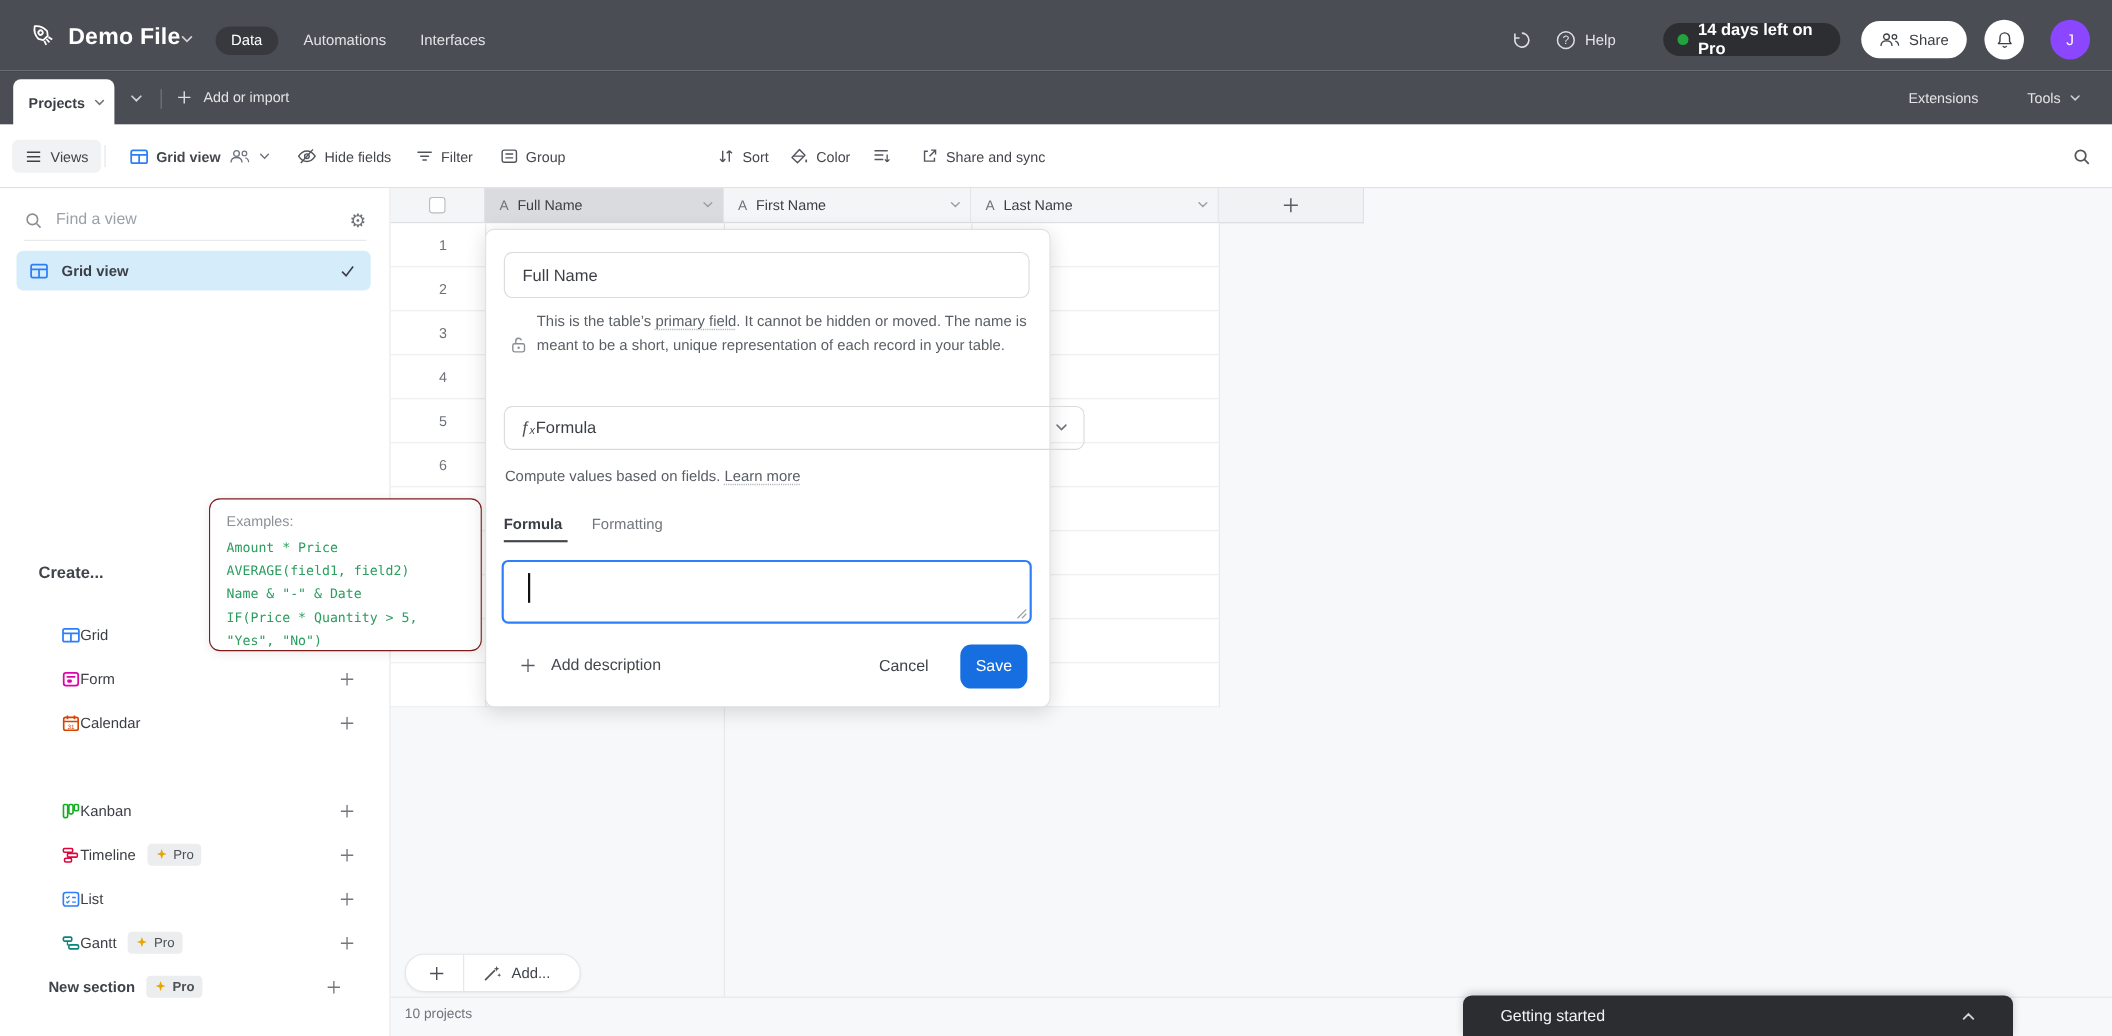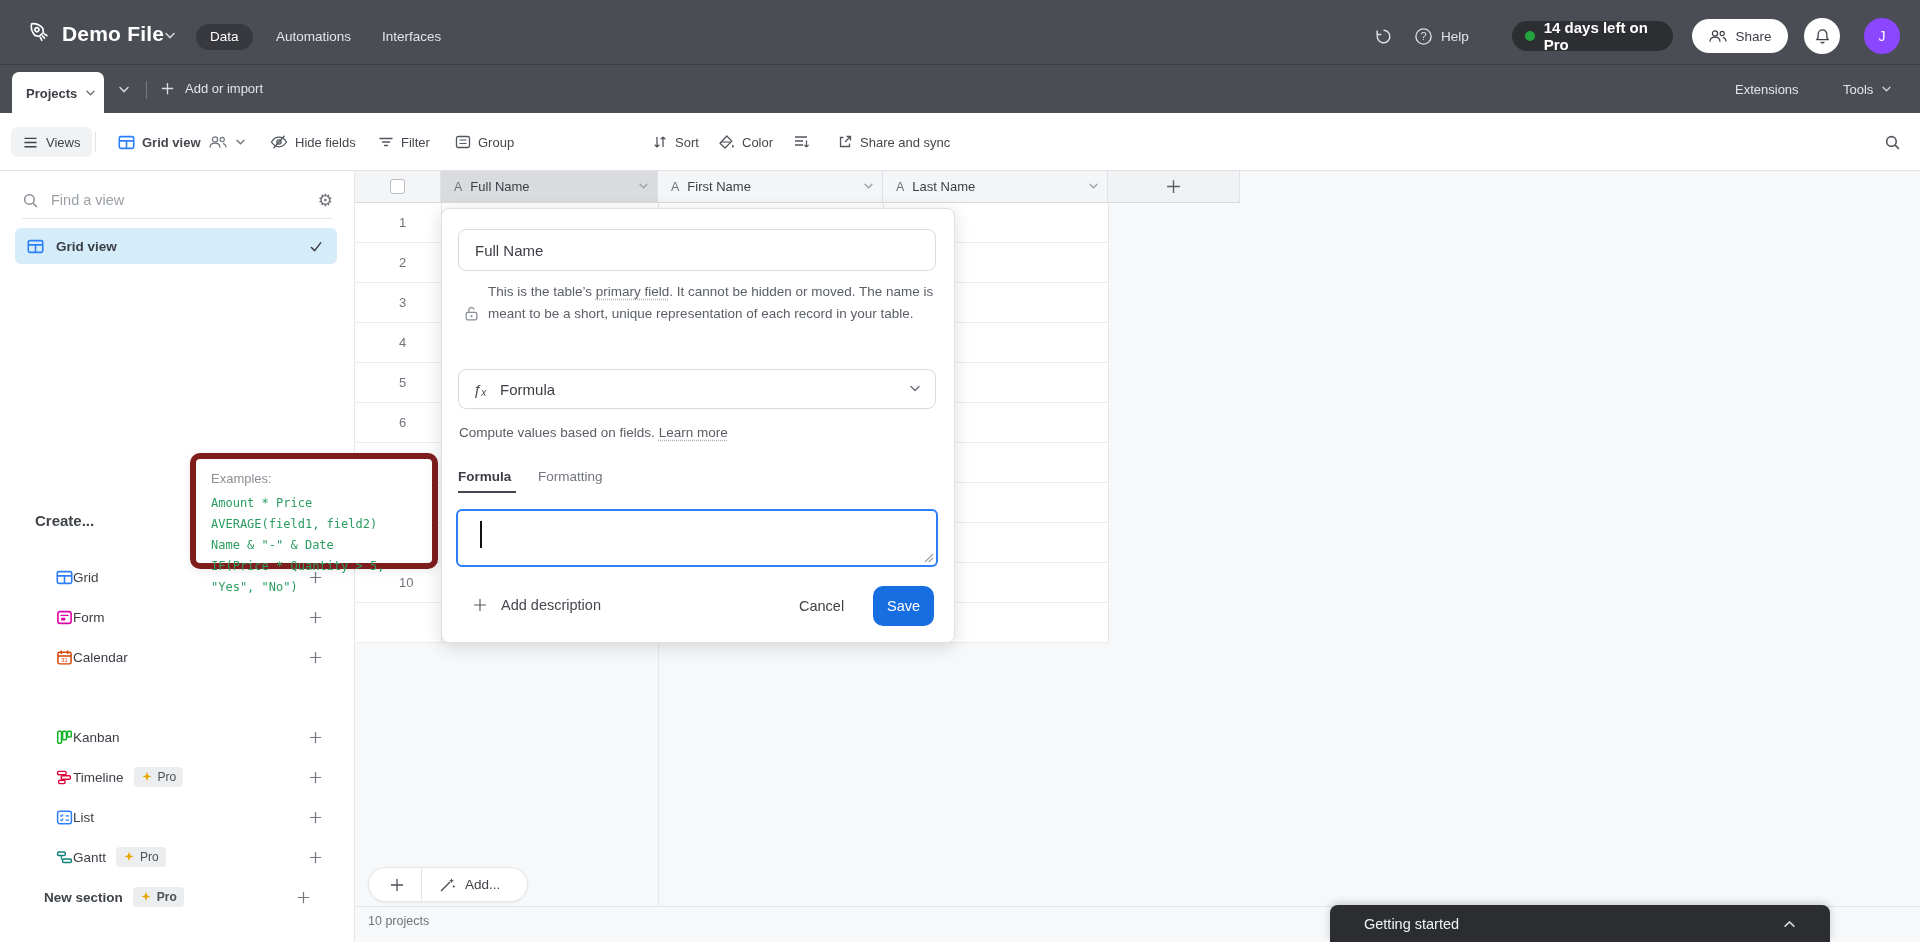--- a/index.html
+++ b/index.html
@@ -54,30 +54,30 @@
   .rows-wrap { position:absolute; left:0; top:32px; width:753px; height:440px; background:#fff; }
   .grid-row { position:relative; width:753px; height:40px; border-bottom:1px solid #ecedef; }
   .row-num { position:absolute; left:44px; top:12px; font-size:13px; color:#6f747b; }
   .vline { position:absolute; width:1px; background:#e5e7e9; top:32px; height:440px; }
   .checkbox { width:15px; height:15px; border:1px solid #b8bbc0; border-radius:3px; background:#fff; }
   .add-row-pill { position:absolute; left:13px; top:696px; width:160px; height:35px; background:#fff; border:1px solid #e3e5e7; border-radius:18px; box-shadow:0 1px 3px rgba(0,0,0,.06); display:flex; align-items:center; cursor:pointer; }
   .summary-bar { position:absolute; left:0; top:735px; width:1565px; height:36px; border-top:1px solid #e4e6e8; }
   .summary-txt { position:absolute; left:13px; top:7px; font-size:12.5px; color:#6f747b; }
 
   
-  .tooltip { position:absolute; left:190px; top:453px; width:248px; height:116px; background:#fff; border:6px solid #7f1d1d; border-radius:10px; box-shadow:0 2px 10px rgba(0,0,0,.08); z-index:25; padding:12px 15px; }
+  .tooltip { position:absolute; left:190px; top:453px; width:248px; height:139px; background:#fff; border:1px solid #7f1d1d; border-radius:10px; box-shadow:0 2px 10px rgba(0,0,0,.08); z-index:25; padding:12px 15px; }
   .tt-title { font-size:13px; color:#8b9097; margin-bottom:7px; }
   .tt-line { font-family:"DejaVu Sans Mono",monospace; font-size:12px; line-height:21px; color:#2a9d5f; white-space:pre; }
 
   
   .popup { position:absolute; left:441px; top:208px; width:514px; height:435px; background:#fff; border:1px solid #dfe1e4; border-radius:8px; box-shadow:0 4px 18px rgba(0,0,0,.14); z-index:30; }
   .name-input { position:absolute; left:16px; top:20px; width:478px; height:42px; border:1px solid #d8dadd; border-radius:8px; padding:0 16px; font-size:15px; color:#3b3e44; font-family:"Liberation Sans",sans-serif; outline:none; }
   .primary-note { position:absolute; left:46px; top:72px; width:458px; font-size:13.5px; line-height:22px; color:#5a5f66; }
   .dotted-u { text-decoration:underline dotted; text-underline-offset:3px; text-decoration-color:#aeb2b8; }
-  .type-select { position:absolute; left:16px; top:160px; width:478px; height:40px; border:1px solid #d8dadd; border-radius:8px; display:flex; align-items:center; gap:13px; padding:0 14px; font-size:15px; color:#3b3e44; cursor:pointer; }
+  .type-select { position:absolute; left:16px; top:160px; width:528px; height:40px; border:1px solid #d8dadd; border-radius:8px; display:flex; align-items:center; padding:0 14px; font-size:15px; color:#3b3e44; cursor:pointer; }
   .fx-glyph { font-style:italic; font-size:15px; color:#4d5156; }
   .type-help { position:absolute; left:17px; top:216px; font-size:13.5px; color:#595e65; }
   .fe-tab { position:absolute; top:260px; font-size:13.5px; cursor:pointer; }
   .fe-tab.active { font-weight:bold; color:#3b3e44; }
   .fe-tab.idle { color:#71757c; }
   .fe-tab-underline { position:absolute; left:16px; top:282px; width:58px; height:2px; background:#44474d; }
   .formula-area { position:absolute; left:14px; top:300px; width:482px; height:58px; border:2px solid #2d7ff9; border-radius:6px; background:#fff; resize:none; outline:none; font-family:"DejaVu Sans Mono",monospace; font-size:13px; padding:10px; }
   .caret { position:absolute; left:38px; top:312px; width:2px; height:27px; background:#111; animation:blink 1.1s step-end infinite; }
   @keyframes blink { 50% { opacity:0; } }
   .resize-handle { position:absolute; left:482px; top:344px; }

